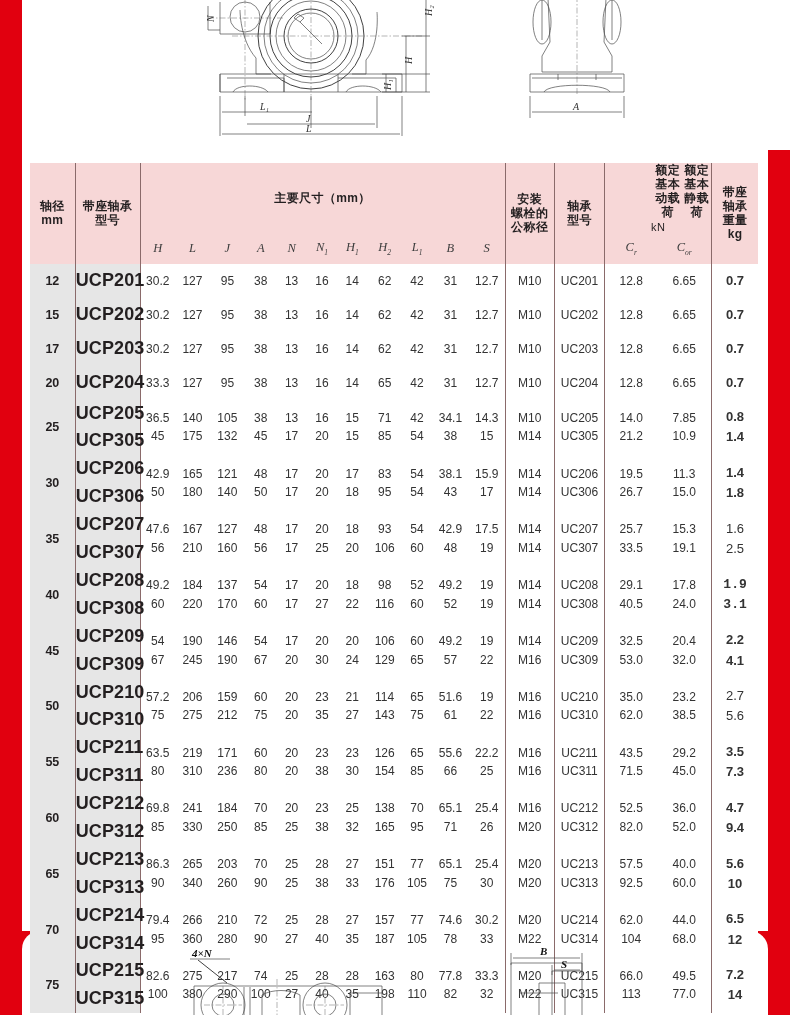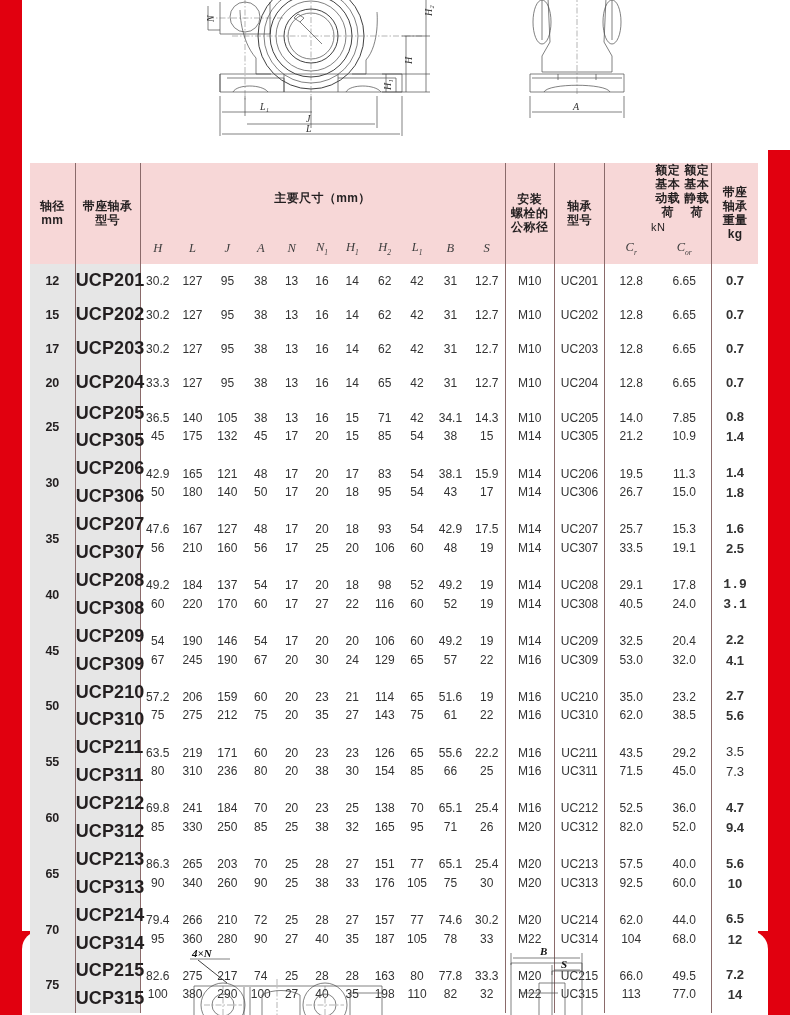--- a/index.html
+++ b/index.html
@@ -663,21 +663,21 @@
               <div>25.7</div>
               <div>33.5</div>
             </div>
           </td>
           <td class="val">
             <div class="double-wrap">
               <div>15.3</div>
               <div>19.1</div>
             </div>
           </td>
-          <td class="val vline-l wt" style="font-weight: bold;">
+          <td class="val vline-l wt" style="font-weight: normal;">
             <div class="double-wrap">
               <div>1.6</div>
               <div>2.5</div>
             </div>
           </td>
         </tr>
         <tr class="grp sep-top">
           <td class="shaft" style="height: 48px;">40</td>
           <td class="model vline-l">
             <div class="double-wrap">
@@ -978,21 +978,21 @@
               <div>35.0</div>
               <div>62.0</div>
             </div>
           </td>
           <td class="val">
             <div class="double-wrap">
               <div>23.2</div>
               <div>38.5</div>
             </div>
           </td>
-          <td class="val vline-l wt" style="font-weight: bold;">
+          <td class="val vline-l wt" style="font-weight: normal;">
             <div class="double-wrap">
               <div>2.7</div>
               <div>5.6</div>
             </div>
           </td>
         </tr>
         <tr class="grp sep-top">
           <td class="shaft" style="height: 48px;">55</td>
           <td class="model vline-l">
             <div class="double-wrap">
@@ -1083,21 +1083,21 @@
               <div>43.5</div>
               <div>71.5</div>
             </div>
           </td>
           <td class="val">
             <div class="double-wrap">
               <div>29.2</div>
               <div>45.0</div>
             </div>
           </td>
-          <td class="val vline-l wt" style="font-weight: normal;">
+          <td class="val vline-l wt" style="font-weight: bold;">
             <div class="double-wrap">
               <div>3.5</div>
               <div>7.3</div>
             </div>
           </td>
         </tr>
         <tr class="grp sep-top">
           <td class="shaft" style="height: 48px;">60</td>
           <td class="model vline-l">
             <div class="double-wrap">

